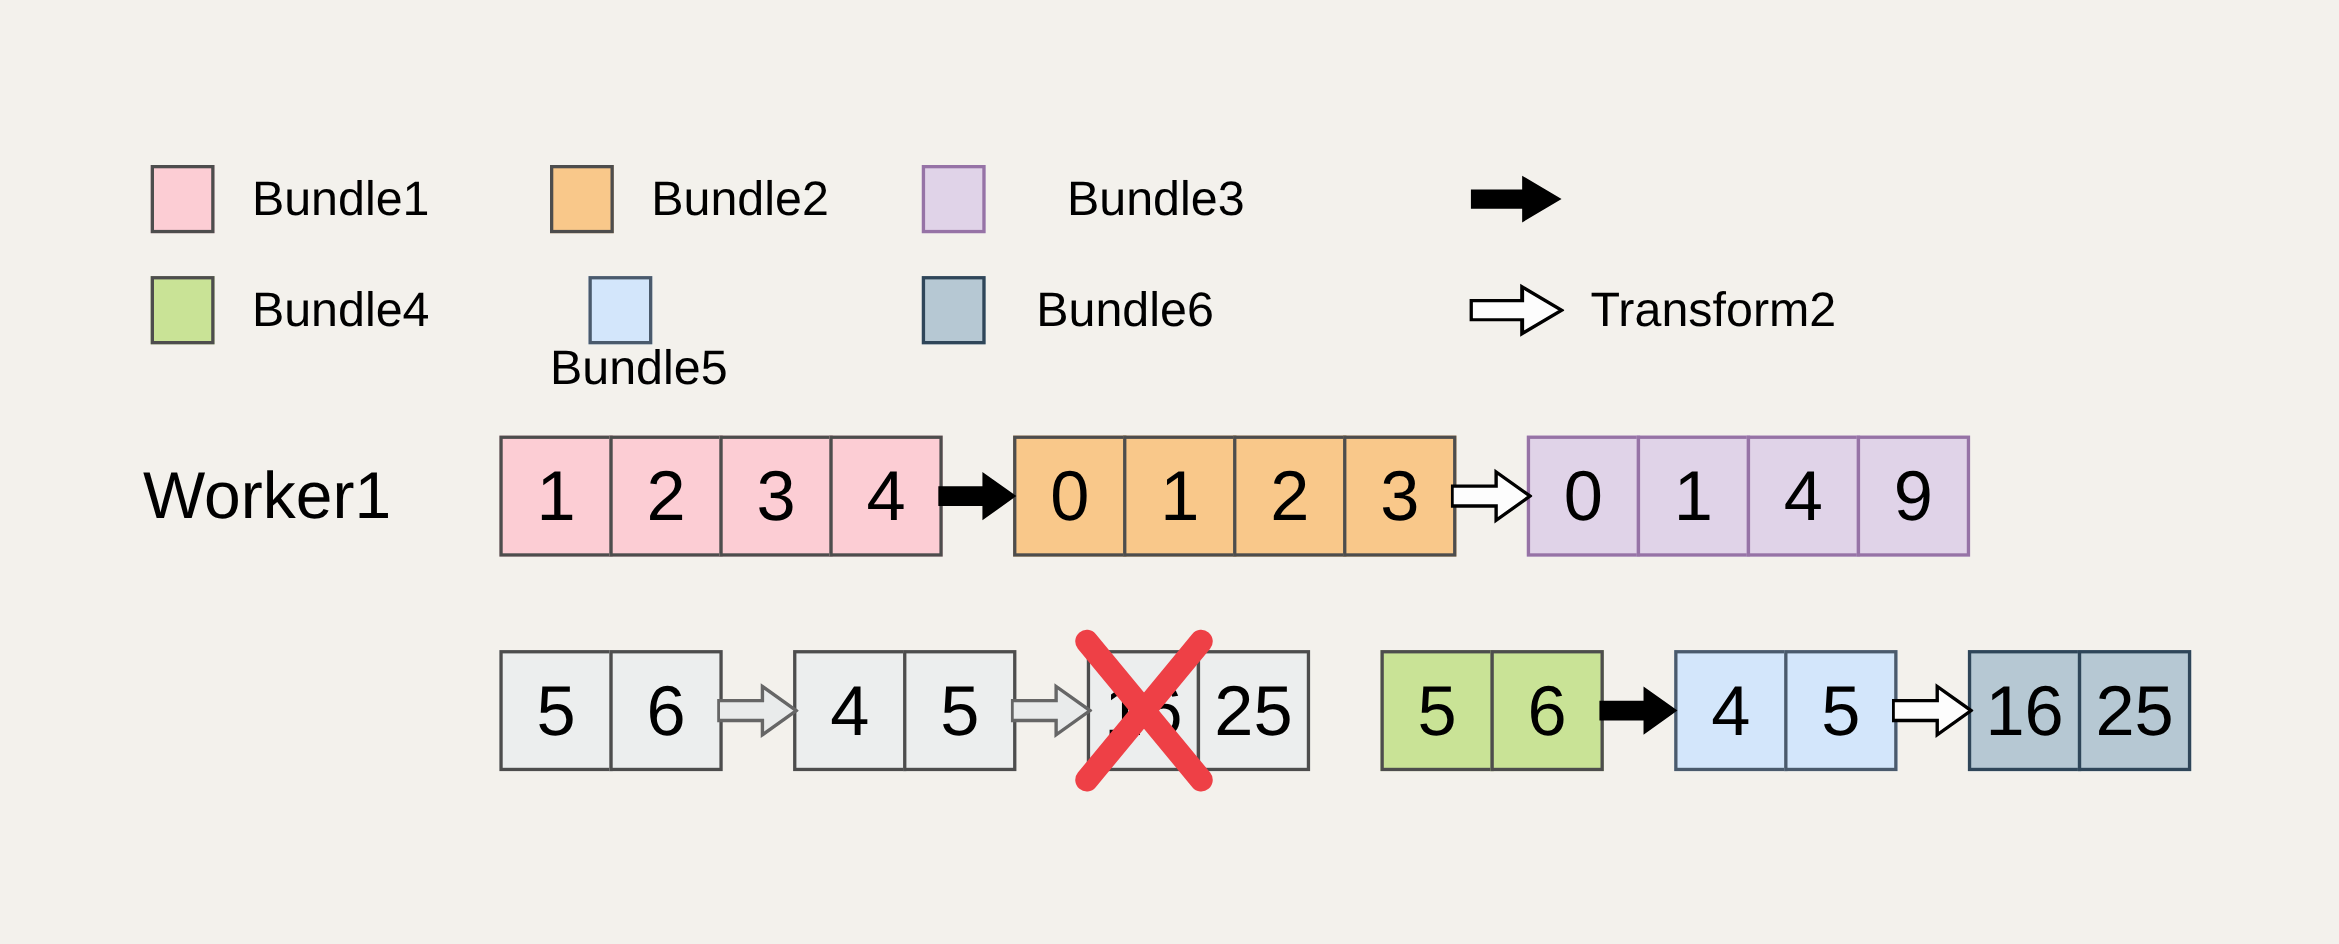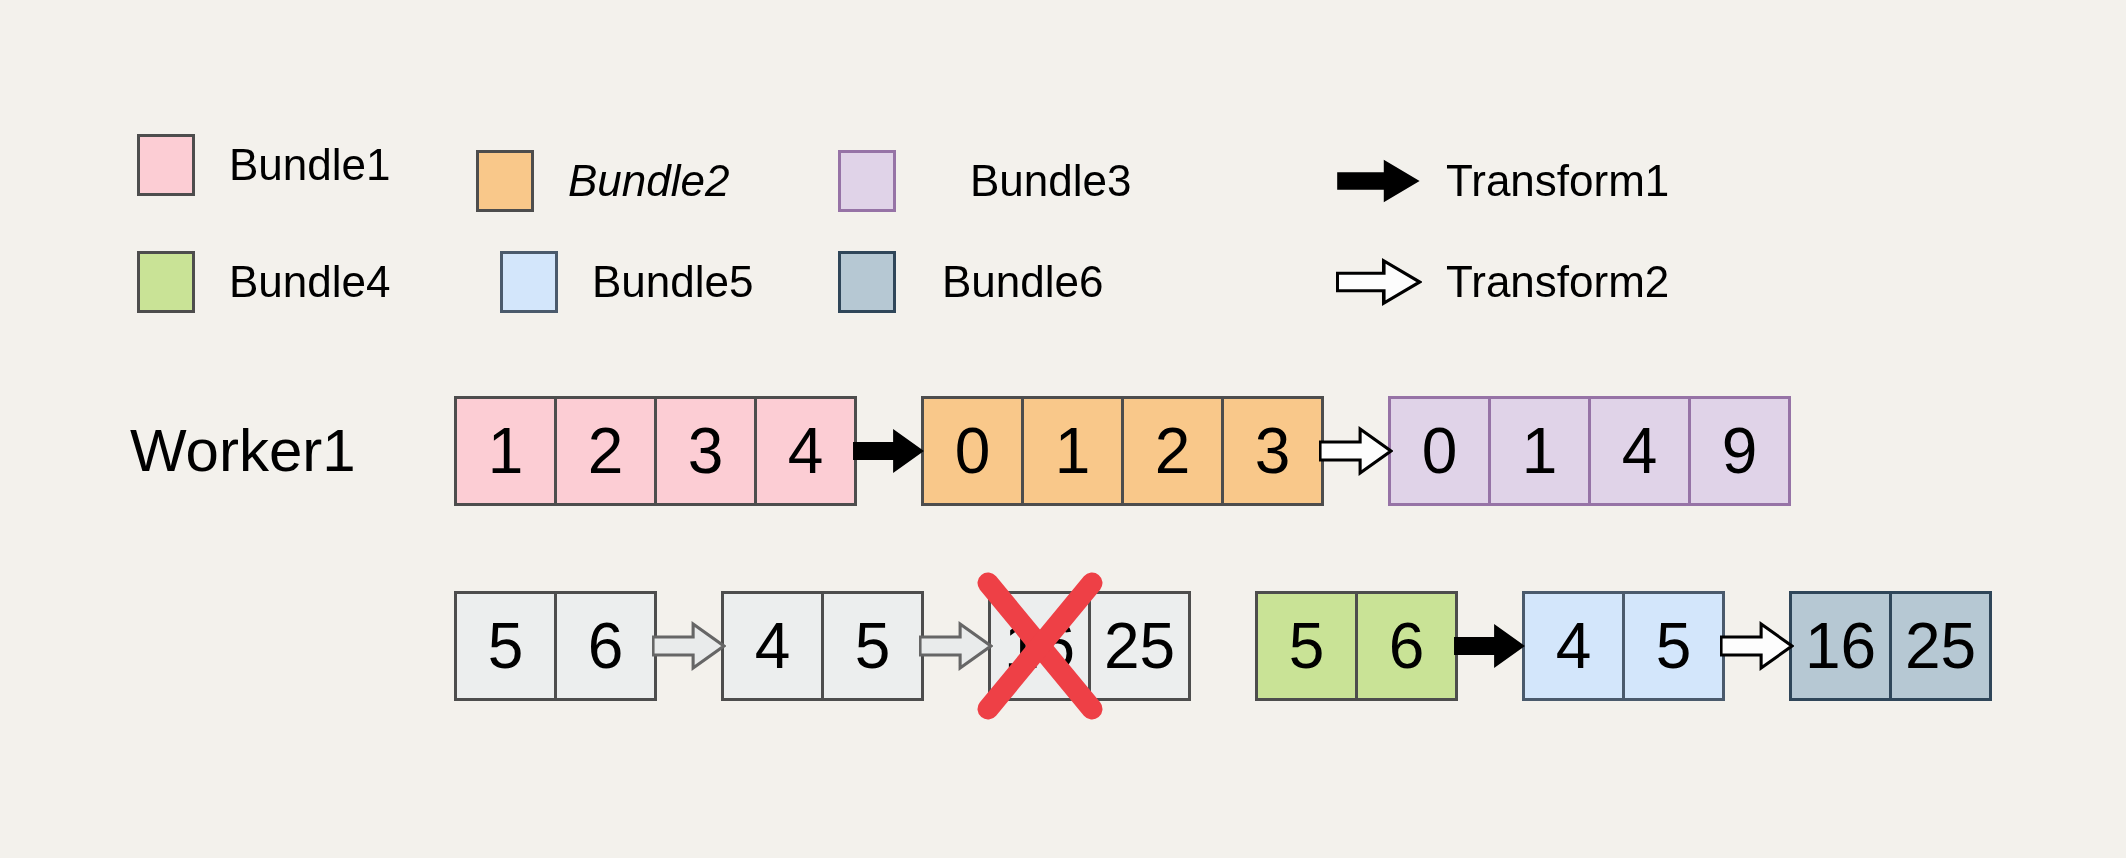--- a/index.html
+++ b/index.html
@@ -109,51 +109,50 @@
     overflow: visible;
     z-index: 3;
     pointer-events: none;
   }
 </style>
 </head>
 <body>
 
 <div class="canvas">
   <div id="legend">
-      <div class="legend-item" style="left: 137px; top: 134px;">
+      <div class="legend-item" style="left: 137px; top: 150px;">
         <span class="swatch" style="background: rgb(252, 205, 212); border-color: rgb(77, 77, 77);"></span>
         <span class="legend-label">Bundle1</span>
       </div>
-      <div class="legend-item" style="left: 476px; top: 150px; font-style: italic;">
+      <div class="legend-item" style="left: 500px; top: 150px;">
         <span class="swatch" style="background: rgb(249, 200, 138); border-color: rgb(77, 77, 77);"></span>
         <span class="legend-label">Bundle2</span>
       </div>
       <div class="legend-item" style="left: 838px; top: 150px; gap: 40px;">
         <span class="swatch" style="background: rgb(224, 211, 232); border-color: rgb(150, 115, 166);"></span>
         <span class="legend-label">Bundle3</span>
       </div>
       <div class="legend-item" style="left: 137px; top: 251px;">
         <span class="swatch" style="background: rgb(201, 227, 150); border-color: rgb(77, 77, 77);"></span>
         <span class="legend-label">Bundle4</span>
       </div>
-      <div class="legend-item" style="left: 500px; top: 251px;">
+      <div class="legend-item" style="left: 500px; top: 251px; flex-direction: column;">
         <span class="swatch" style="background: rgb(211, 230, 251); border-color: rgb(74, 90, 108);"></span>
         <span class="legend-label">Bundle5</span>
       </div>
       <div class="legend-item" style="left: 838px; top: 251px; gap: 12px;">
         <span class="swatch" style="background: rgb(182, 200, 211); border-color: rgb(47, 70, 89);"></span>
         <span class="legend-label">Bundle6</span>
       </div>
       <div class="legend-item" style="left: 1336px; top: 150px;">
         <span class="legend-arrow">
           <svg width="86" height="56" viewBox="0 0 72 58" preserveAspectRatio="none">
             <path d="M1 20 H40 V7 L70 29 L40 51 V38 H1 Z" fill="#000000" stroke="none" stroke-width="0"></path>
           </svg>
         </span>
-        <span class="legend-label">Transform1</span>
       </div>
       <div class="legend-item" style="left: 1336px; top: 251px;">
         <span class="legend-arrow">
           <svg width="86" height="56" viewBox="0 0 72 58" preserveAspectRatio="none">
             <path d="M1 20 H40 V7 L70 29 L40 51 V38 H1 Z" fill="#fdfdfd" stroke="#000000" stroke-width="3"></path>
           </svg>
         </span>
         <span class="legend-label">Transform2</span>
       </div>
     </div>

